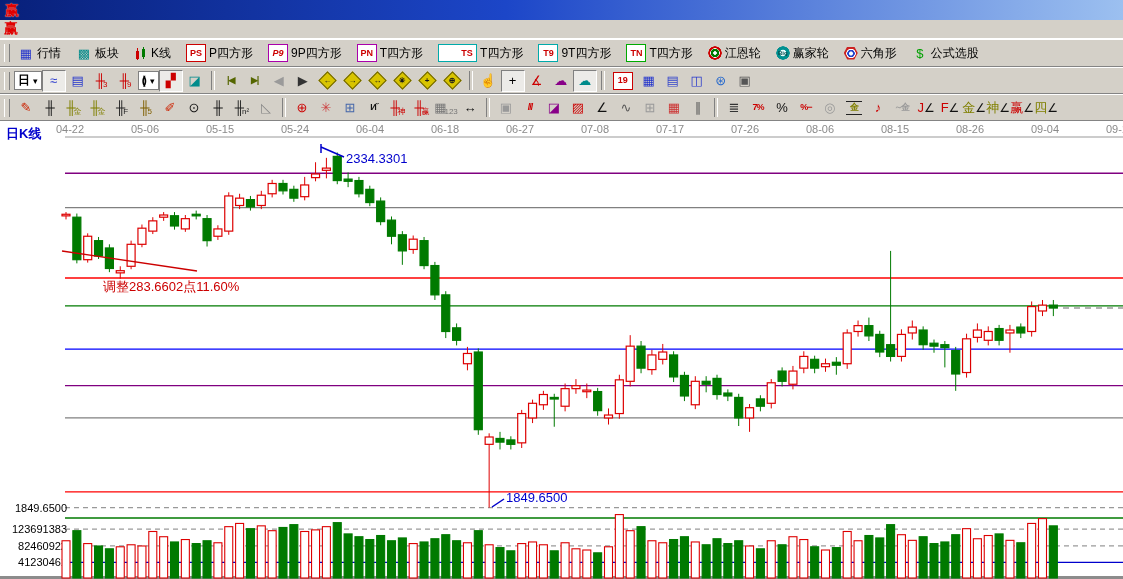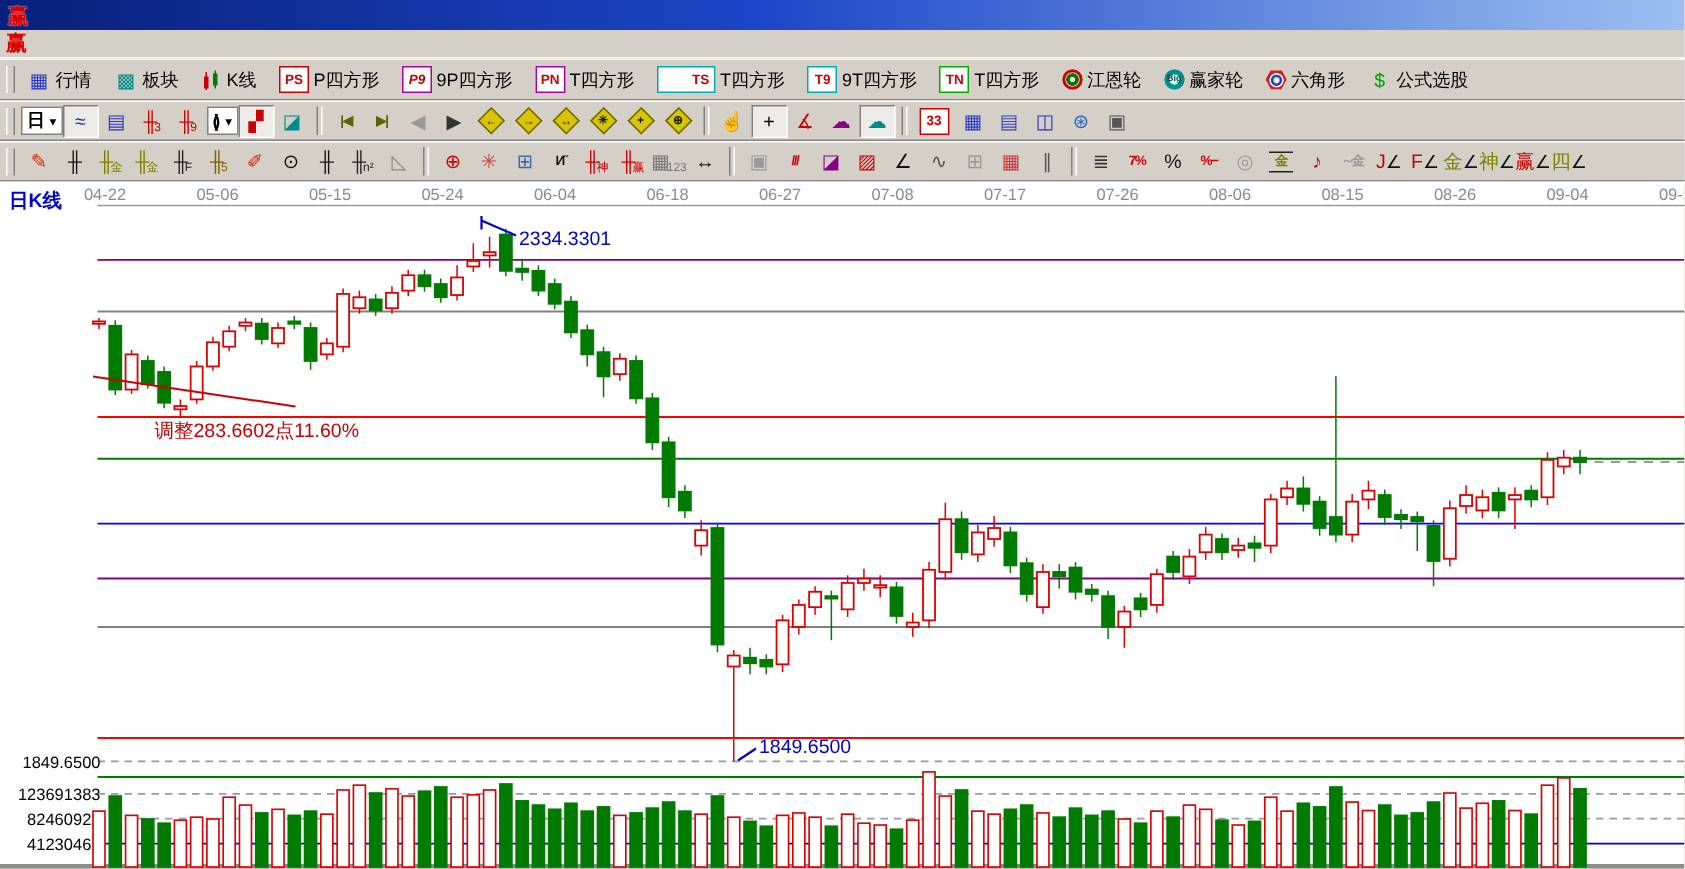--- a/index.html
+++ b/index.html
@@ -206,21 +206,21 @@
         <span class="ic" style="color: rgb(204, 0, 0);">∡</span>
       </button>
       <button class="tbtn">
         <span class="ic" style="color: rgb(136, 0, 136);">☁</span>
       </button>
       <button class="tbtn pressed">
         <span class="ic" style="color: rgb(0, 139, 139);">☁</span>
       </button>
       <span class="sep"></span>
       <button class="tbtn">
-        <span class="ic badge" style="color: rgb(204, 0, 0); border-color: rgb(204, 0, 0);">33</span>
+        <span class="ic badge" style="color: rgb(204, 0, 0); border-color: rgb(204, 0, 0);">19</span>
       </button>
       <button class="tbtn">
         <span class="ic" style="color: rgb(34, 51, 204);">▦</span>
       </button>
       <button class="tbtn">
         <span class="ic" style="color: rgb(51, 68, 204);">▤</span>
       </button>
       <button class="tbtn">
         <span class="ic" style="color: rgb(34, 51, 204);">◫</span>
       </button>

